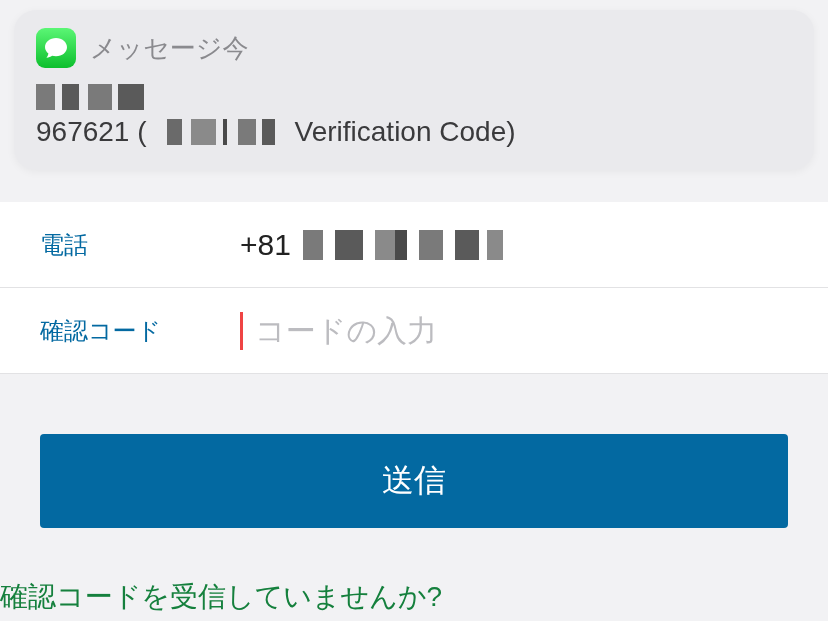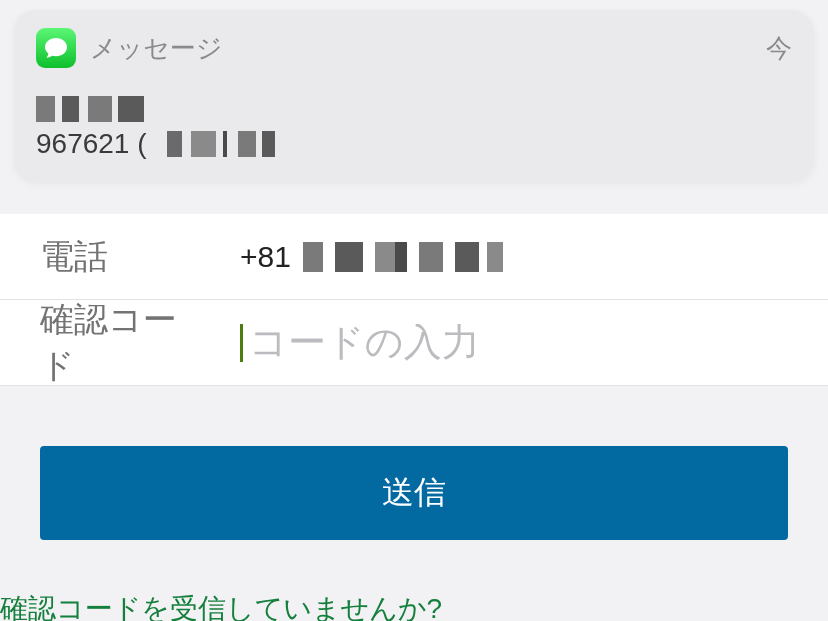--- a/index.html
+++ b/index.html
@@ -15,22 +15,21 @@
     .notification {
       margin: 10px 14px 0 14px;
       background: #eaeaed;
       border-radius: 22px;
       padding: 18px 22px 22px 22px;
       box-shadow: 0 2px 8px rgba(0,0,0,0.05);
     }
     .notif-header {
       display: flex;
       align-items: center;
-      justify-content: space-between;
-      margin-bottom: 28px;
+      margin-bottom: 16px;
     }
     .notif-header-left {
       display: flex;
       align-items: center;
       gap: 14px;
     }
     .messages-icon {
       width: 40px;
       height: 40px;
       background: linear-gradient(180deg, #5bf675 0%, #0dbf2d 100%);
@@ -93,44 +92,44 @@
     .form-row {
       display: flex;
       align-items: center;
       padding: 0 40px;
       height: 86px;
       border-bottom: 1px solid #e2e2e4;
       gap: 30px;
     }
     .form-label {
       width: 170px;
-      font-size: 34px;
-      color: #737373;
+      font-size: 24px;
+      color: #0369a1;
       flex-shrink: 0;
     }
     .form-value {
       font-size: 30px;
       color: #222;
       display: flex;
       align-items: center;
       gap: 12px;
     }
     .code-input-wrap {
       flex: 1;
       display: flex;
       align-items: center;
     }
     .code-input {
       width: 100%;
       border: none;
       outline: none;
-      font-size: 38px;
+      font-size: 30px;
       color: #222;
-      border-left: 3px solid #4d7c0f;
-      padding-left: 6px;
+      border-left: 3px solid #ef4444;
+      padding-left: 12px;
       height: 38px;
       background: transparent;
     }
     .code-input::placeholder { color: #bcbcc0; }
 
     
     .submit-area {
       padding: 60px 40px 0 40px;
     }
     .submit-btn {
@@ -167,20 +166,21 @@
       <span class="notif-app-name">メッセージ</span>
     </div>
     <span class="notif-time">今</span>
   </div>
   <div class="notif-title">
     <span class="pixelated p1"></span>
   </div>
   <div class="notif-body">
     <span>967621 (</span>
       <span class="pixelated p2"></span>
+      <span> Verification Code)</span>
   </div>
 </div>
 
 <div class="form-area">
   <div class="form-row">
     <div class="form-label">電話</div>
     <div class="form-value">
       <span>+81</span>
         <span class="pixelated p3"></span>
     </div>

